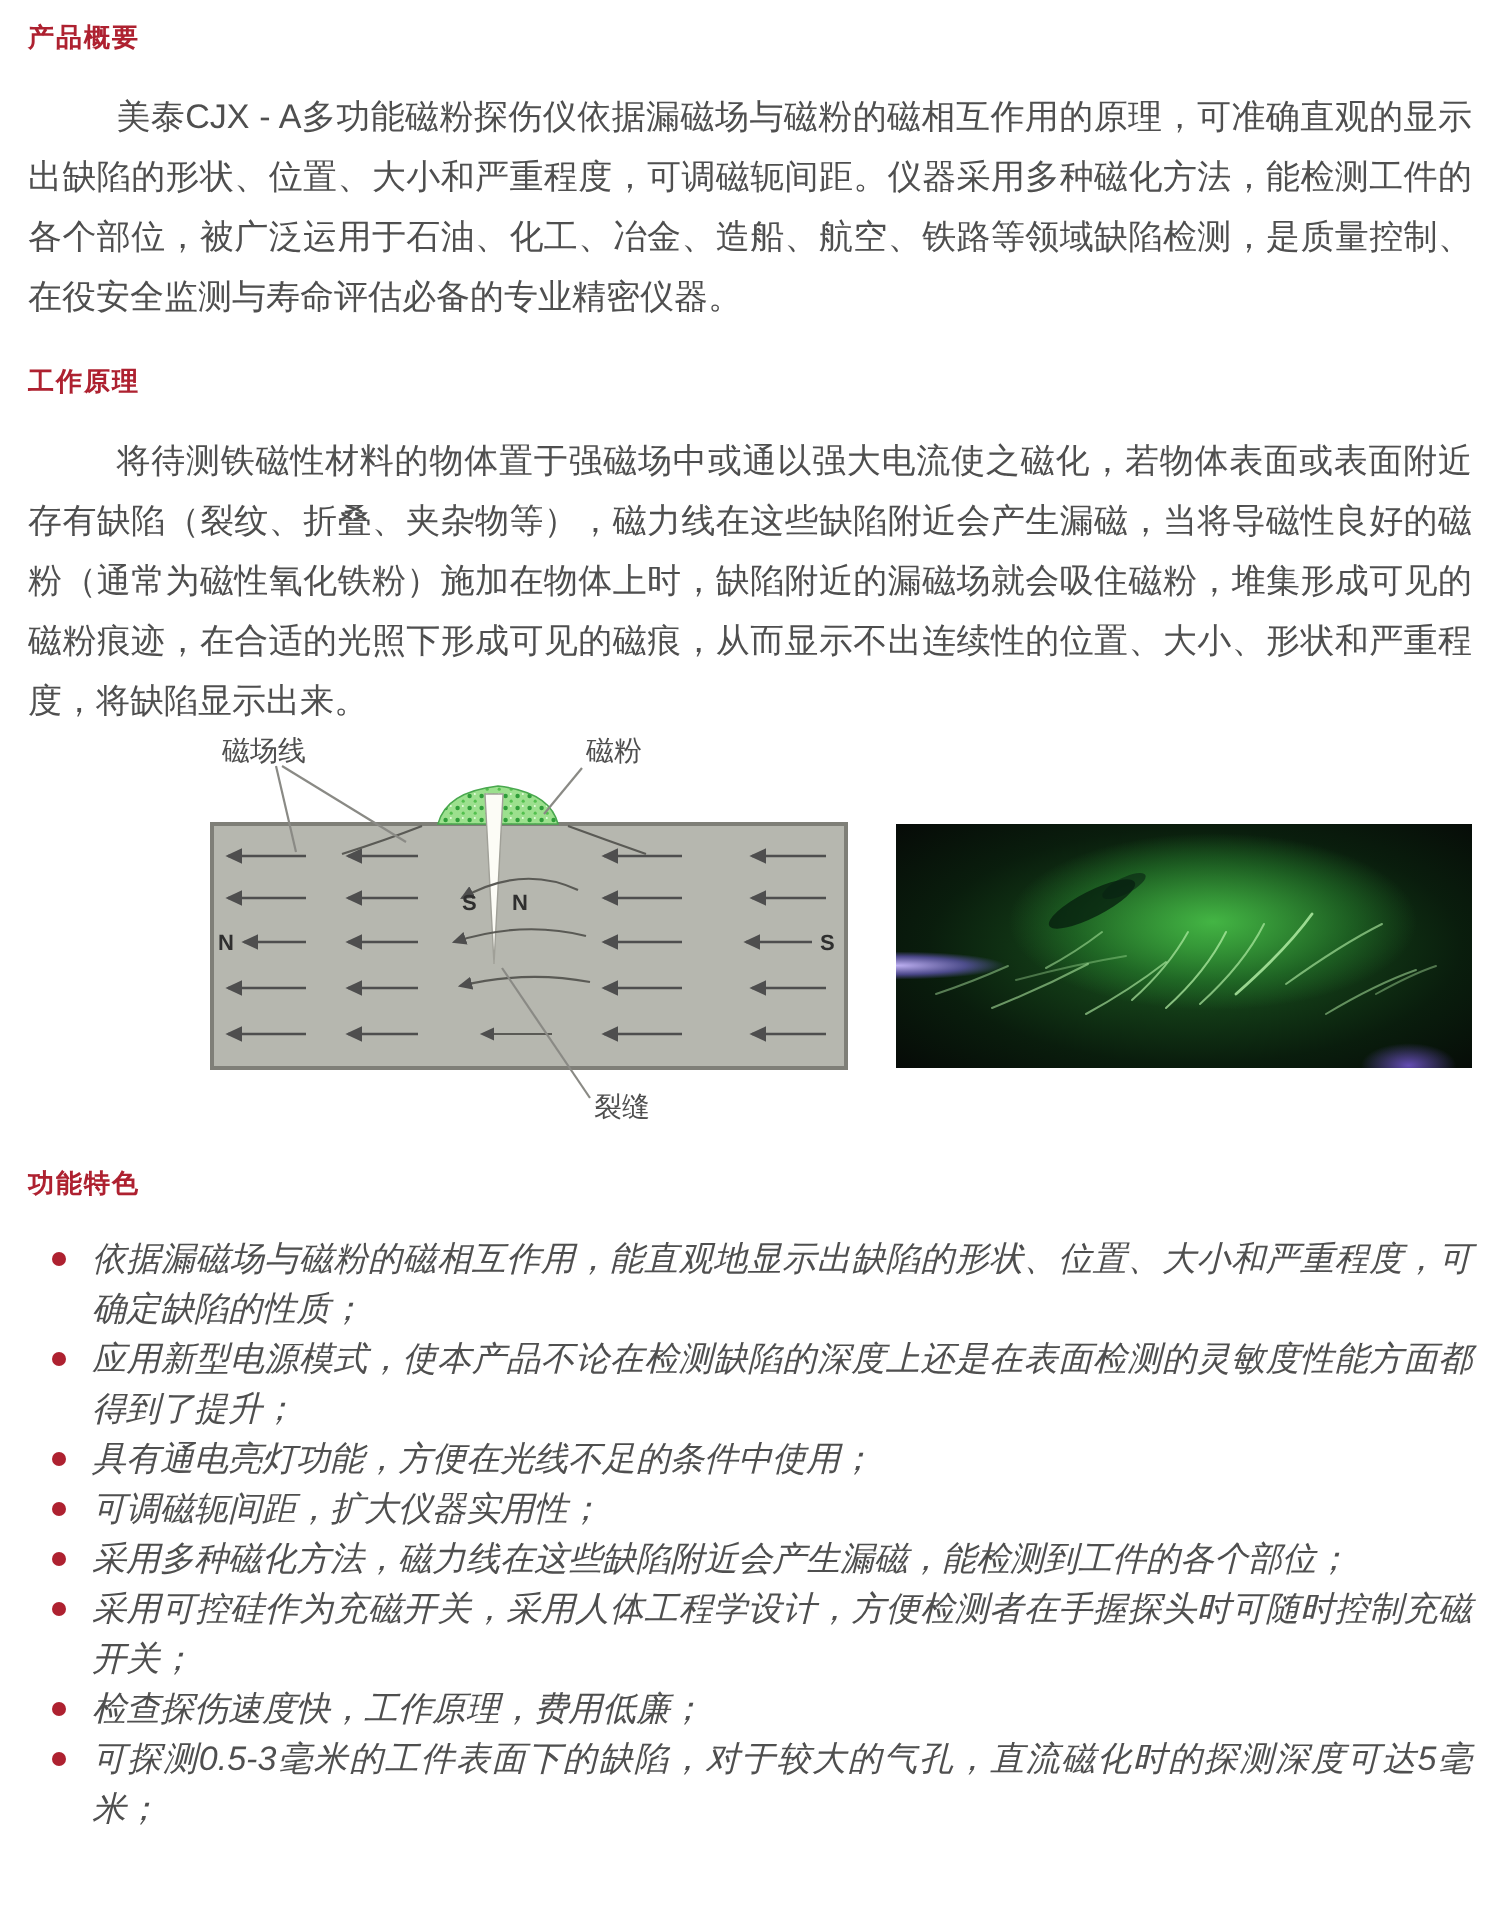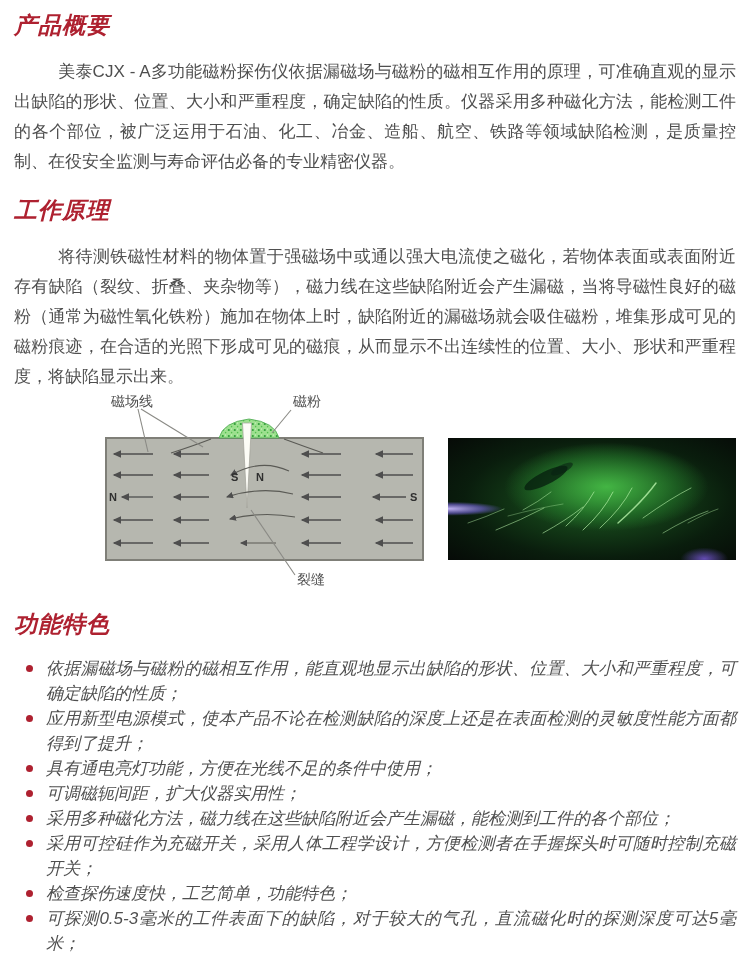--- a/index.html
+++ b/index.html
@@ -1,18 +1,18 @@
 <!DOCTYPE html>
 <html><head>
 <meta charset="utf-8">
 <style>
   html,body{margin:0;padding:0;background:#ffffff;}
   body{width:750px;font-family:"Liberation Sans","DejaVu Sans",sans-serif;}
   .page{width:722px;padding:10px 14px 18px;}
-  .sec-title{color:#ae2130;font-size:23px;font-weight:bold;margin:0;letter-spacing:1px;font-style:italic;}
+  .sec-title{color:#ae2130;font-size:13px;font-weight:bold;margin:0;letter-spacing:1px;}
   .title-principle{margin-top:18px;}
   .title-features{margin-top:22px;}
   .para{color:#4f4f4f;font-size:17px;line-height:30px;margin:16px 0 0;
         text-indent:2.6em;text-align:justify;}
   .figure-row{display:flex;align-items:flex-start;margin-top:0;justify-content:flex-end;}
   .diagram{width:375px;height:195px;flex:none;}
   .diagram text.lbl{font-size:14px;fill:#4f4f4f;}
   .diagram text.pole{font-size:11px;font-weight:bold;fill:#2f2f2f;}
   .photo{width:288px;height:122px;flex:none;margin-left:8px;margin-top:46px;
          position:relative;overflow:hidden;
@@ -29,21 +29,21 @@
   .features li{position:relative;padding-left:24px;font-style:italic;}
   .features li::before{content:"";position:absolute;left:4px;top:9px;width:7px;height:7px;
             border-radius:50%;background:#ae2130;}
 </style>
 </head>
 <body>
 
 <div class="page">
 
   <h2 class="sec-title">产品概要</h2>
-  <p class="para">美泰CJX - A多功能磁粉探伤仪依据漏磁场与磁粉的磁相互作用的原理，可准确直观的显示出缺陷的形状、位置、大小和严重程度，确定缺陷的性质。仪器采用多种磁化方法，能检测工件的各个部位，被广泛运用于石油、化工、冶金、造船、航空、铁路等领域缺陷检测，是质量控制、在役安全监测与寿命评估必备的专业精密仪器。</p>
+  <p class="para">美泰CJX - A多功能磁粉探伤仪依据漏磁场与磁粉的磁相互作用的原理，可准确直观的显示出缺陷的形状、位置、大小和严重程度，可调磁轭间距。仪器采用多种磁化方法，能检测工件的各个部位，被广泛运用于石油、化工、冶金、造船、航空、铁路等领域缺陷检测，是质量控制、在役安全监测与寿命评估必备的专业精密仪器。</p>
 
   <h2 class="sec-title title-principle">工作原理</h2>
   <p class="para">将待测铁磁性材料的物体置于强磁场中或通以强大电流使之磁化，若物体表面或表面附近存有缺陷（裂纹、折叠、夹杂物等），磁力线在这些缺陷附近会产生漏磁，当将导磁性良好的磁粉（通常为磁性氧化铁粉）施加在物体上时，缺陷附近的漏磁场就会吸住磁粉，堆集形成可见的磁粉痕迹，在合适的光照下形成可见的磁痕，从而显示不出连续性的位置、大小、形状和严重程度，将缺陷显示出来。</p>
 
   <div class="figure-row">
 
     <svg class="diagram" viewBox="0 0 375 195" xmlns="http://www.w3.org/2000/svg">
       <defs>
         <marker id="ah" markerWidth="7" markerHeight="6" refX="5.5" refY="3" orient="auto">
           <path d="M0,0 L6.5,3 L0,6 Z" fill="#4e4e4e"></path>
@@ -137,18 +137,18 @@
 
   <h2 class="sec-title title-features">功能特色</h2>
 
   <ul class="features">
     <li>依据漏磁场与磁粉的磁相互作用，能直观地显示出缺陷的形状、位置、大小和严重程度，可确定缺陷的性质；</li>
     <li>应用新型电源模式，使本产品不论在检测缺陷的深度上还是在表面检测的灵敏度性能方面都得到了提升；</li>
     <li>具有通电亮灯功能，方便在光线不足的条件中使用；</li>
     <li>可调磁轭间距，扩大仪器实用性；</li>
     <li>采用多种磁化方法，磁力线在这些缺陷附近会产生漏磁，能检测到工件的各个部位；</li>
     <li>采用可控硅作为充磁开关，采用人体工程学设计，方便检测者在手握探头时可随时控制充磁开关；</li>
-    <li>检查探伤速度快，工艺简单，功能特色；</li>
+    <li>检查探伤速度快，工作原理，费用低廉；</li>
     <li>可探测0.5-3毫米的工件表面下的缺陷，对于较大的气孔，直流磁化时的探测深度可达5毫米；</li>
 
   </ul>
 
 </div>
 
 </body></html>

